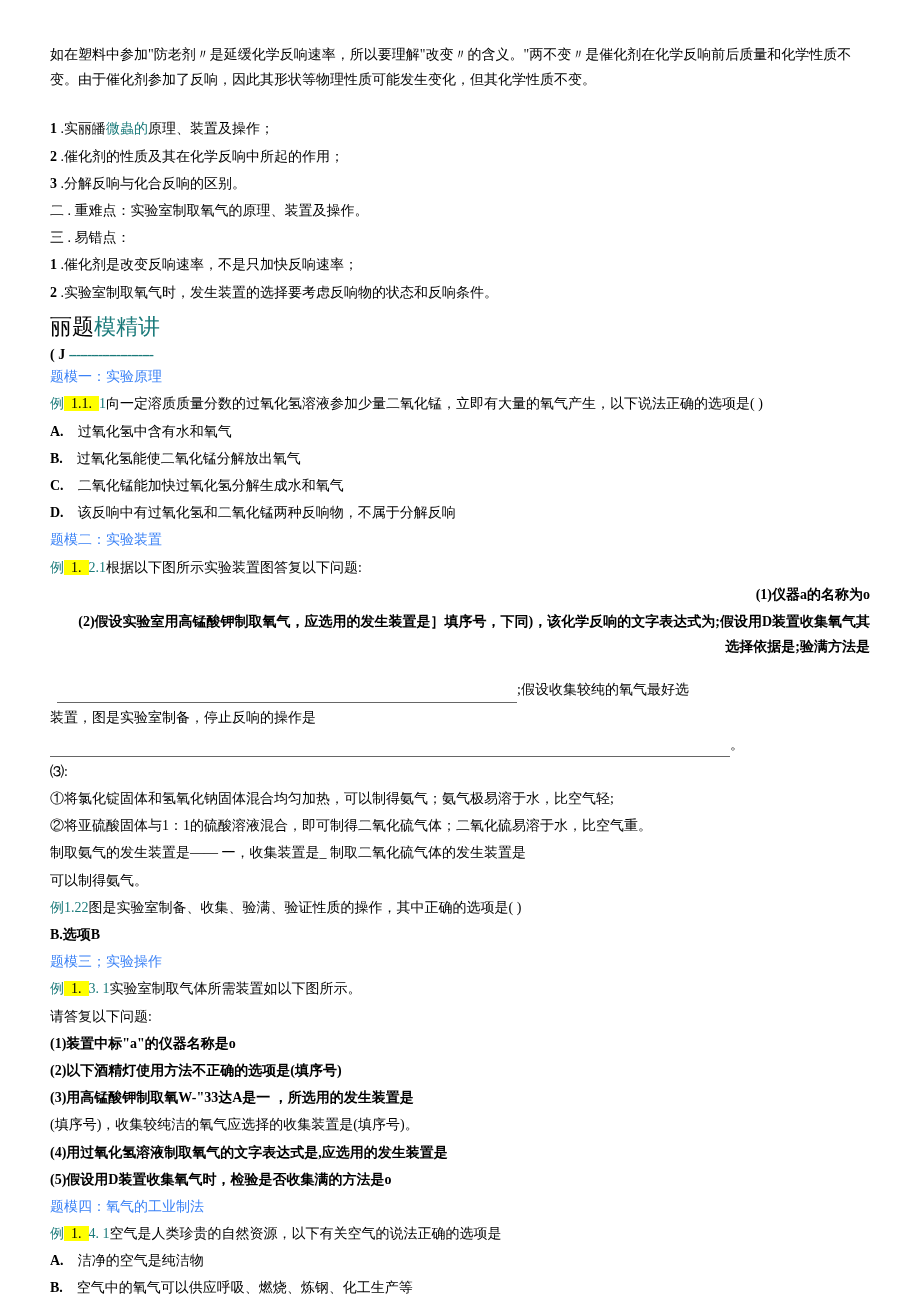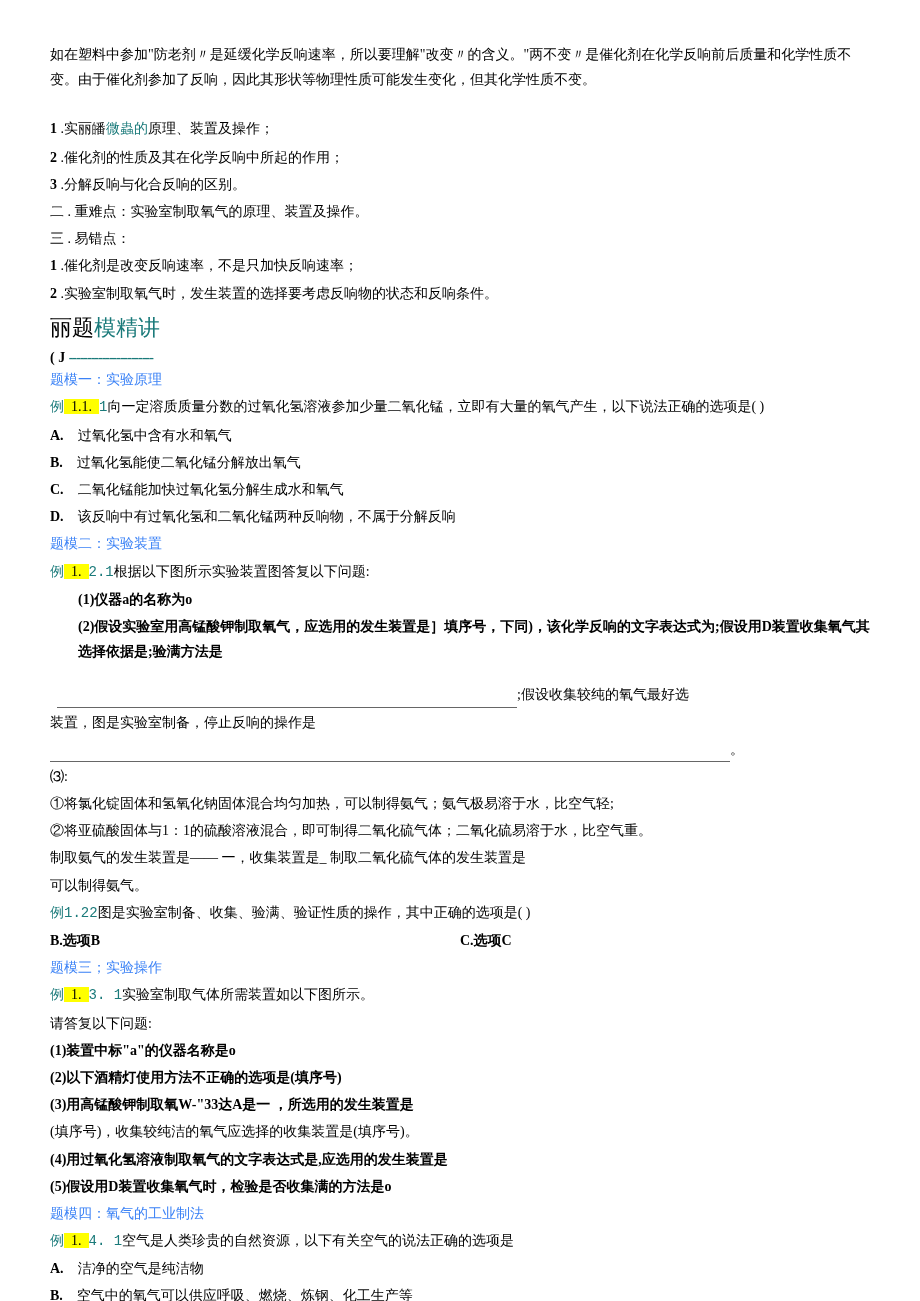--- a/index.html
+++ b/index.html
@@ -6,40 +6,40 @@
     font-family: "SimSun", "宋体", serif;
     font-size: 14px;
     line-height: 1.8;
     color: #000;
     background: #fff;
     margin: 0;
     padding: 40px 50px;
     width: 820px;
   }
   .para { margin: 2px 0; }
-  .teal { color: #1a7a7a; font-family: Liberation Mono, monospace; }
+  .teal { color: #1a7a7a; }
   .teal-list { color: #3b82f6; }
   .numlist { font-weight: bold; }
   .numlist .txt { font-weight: normal; }
   .hi { background: #ffff00; padding: 0 7px; }
   .fillline {
     display: inline-block;
     border-bottom: 1px solid #666;
     width: 460px;
     vertical-align: bottom;
     height: 0.9em;
   }
   .fillline2 {
     display: inline-block;
     border-bottom: 1px solid #666;
     width: 680px;
     vertical-align: bottom;
     height: 0.9em;
   }
-  .indent { padding-left: 2em; }
+  .indent { padding-left: 2em; text-align: right; }
   .row-opts { display: flex; }
   .row-opts > span { flex: 1; }
   .bold { font-weight: bold; }
   .sec-title { font-size: 22px; }
   .tiny-dash {
     color: #1a7a7a;
     letter-spacing: -1px;
   }
 </style>
 </head>
@@ -109,21 +109,20 @@
 <div class="para">①将氯化锭固体和氢氧化钠固体混合均匀加热，可以制得氨气；氨气极易溶于水，比空气轻;</div>
 <div class="para">②将亚硫酸固体与1：1的硫酸溶液混合，即可制得二氧化硫气体；二氧化硫易溶于水，比空气重。</div>
 <div class="para">制取氨气的发生装置是——                          一，收集装置是_                 制取二氧化硫气体的发生装置是</div>
 <div class="para">可以制得氨气。</div>
 
 <div class="para">
   <span class="teal">例</span><span class="teal">1.</span><span class="teal">22</span><span>图是实验室制备、收集、验满、验证性质的操作，其中正确的选项是(                     )</span>
 </div>
 <div class="para row-opts bold">
   <span>B.选项B</span>
-  <span>C.选项C</span>
 </div>
 
 <div class="para teal-list">题模三；实验操作</div>
 
 <div class="para">
   <span class="teal">例</span><span class="hi">1.</span><span class="teal">3. 1</span><span>实验室制取气体所需装置如以下图所示。</span>
 </div>
 <div class="para">请答复以下问题:</div>
 <div class="para bold">(1)装置中标"a"的仪器名称是o</div>
 <div class="para bold">(2)以下酒精灯使用方法不正确的选项是(填序号)</div>

